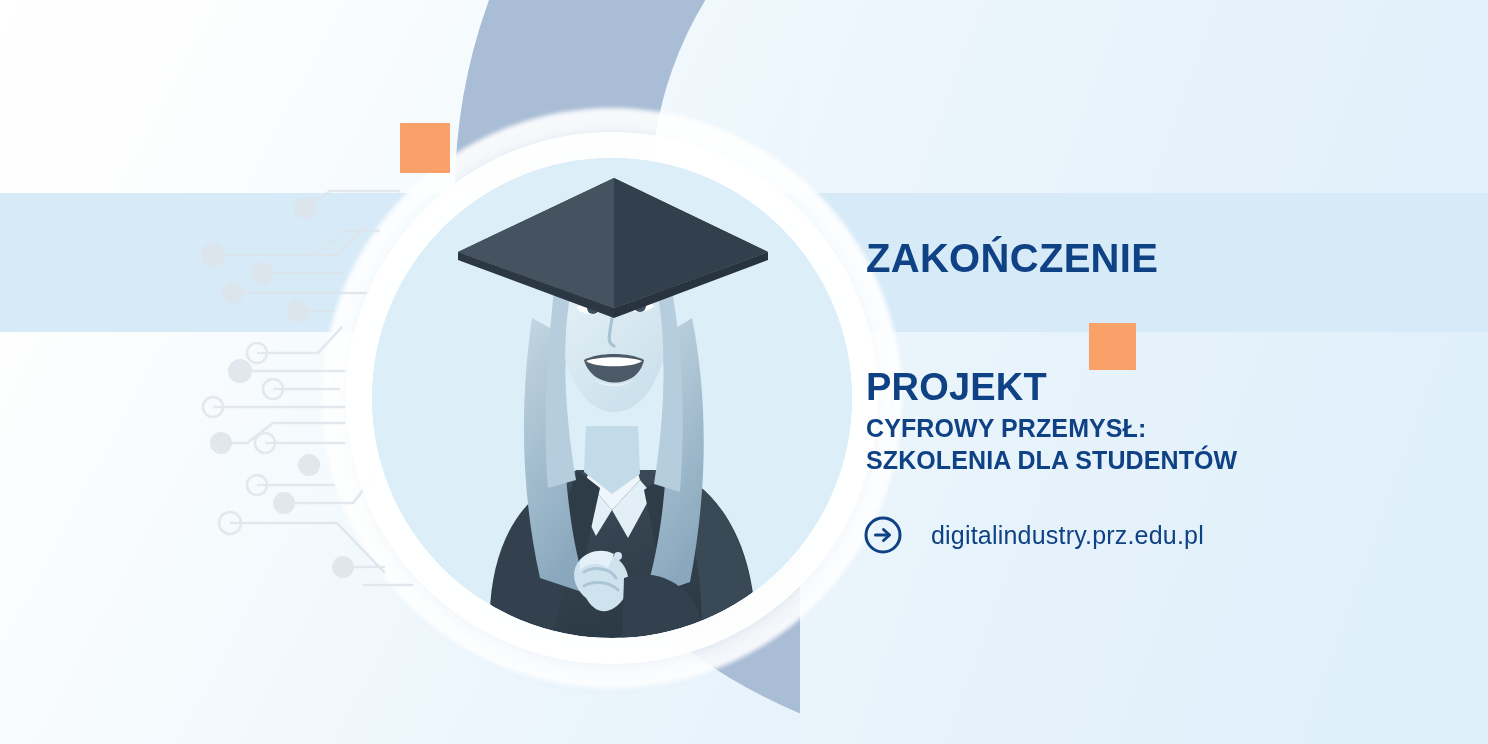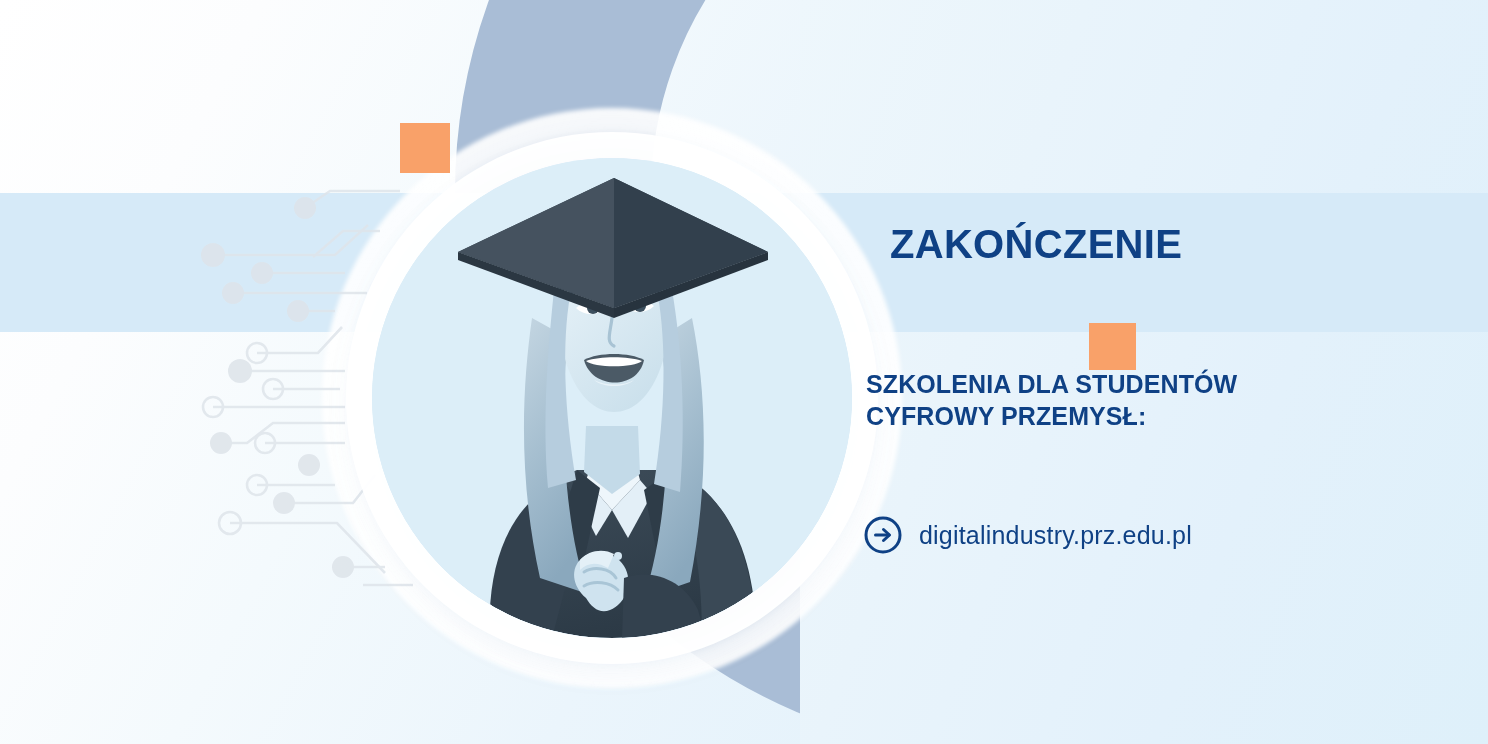--- a/index.html
+++ b/index.html
@@ -129,23 +129,22 @@
     position: absolute;
     background: #f9a169;
   }
   .sq-a { left: 400px; top: 123px; width: 50px; height: 50px; }
   .sq-b { left: 1089px; top: 323px; width: 47px; height: 47px; }
 
   
   .content {
     position: absolute;
     left: 866px;
-    top: 222px;
+    top: 236px;
     width: 560px;
-    margin-left: 24px;
   }
   .title {
     margin: 0;
     color: #0f4185;
     font-size: 40px;
     font-weight: 700;
     line-height: 1.12;
     letter-spacing: 0.3px;
     text-transform: uppercase;
   }
@@ -177,21 +176,21 @@
   }
   .proj-sub .s-line { display: block; }
 
   
   .url-row {
     position: absolute;
     left: 864px;
     top: 516px;
     display: flex;
     align-items: center;
-    gap: 17px;
+    gap: 29px;
   }
   .url-icon {
     width: 38px;
     height: 38px;
     flex: 0 0 38px;
     display: block;
   }
   .url-text {
     color: #0f4185;
     font-size: 25px;
@@ -354,23 +353,24 @@
   <div class="sq sq-a"></div>
   <div class="sq sq-b"></div>
 
   <div class="content">
     <h1 class="title">
       <span class="t-line">ZAKOŃCZENIE</span>
     </h1>
   </div>
 
   <div class="sub-block">
+    <div class="proj">PROJEKT</div>
     <div class="proj-sub">
+      <span class="s-line">CYFROWY PRZEMYSŁ:</span>
       <span class="s-line">SZKOLENIA DLA STUDENTÓW</span>
-      <span class="s-line">CYFROWY PRZEMYSŁ:</span>
     </div>
   </div>
 
   <div class="url-row">
     <svg class="url-icon" viewBox="0 0 38 38">
       <circle cx="19" cy="19" r="17" fill="none" stroke="#0f4185" stroke-width="3"></circle>
       <path d="M11.5 19 L25 19" stroke="#0f4185" stroke-width="3" stroke-linecap="round"></path>
       <path d="M19.5 13.5 L25.5 19 L19.5 24.5" stroke="#0f4185" stroke-width="3" fill="none" stroke-linecap="round" stroke-linejoin="round"></path>
     </svg>
     <span class="url-text">digitalindustry.prz.edu.pl</span>

